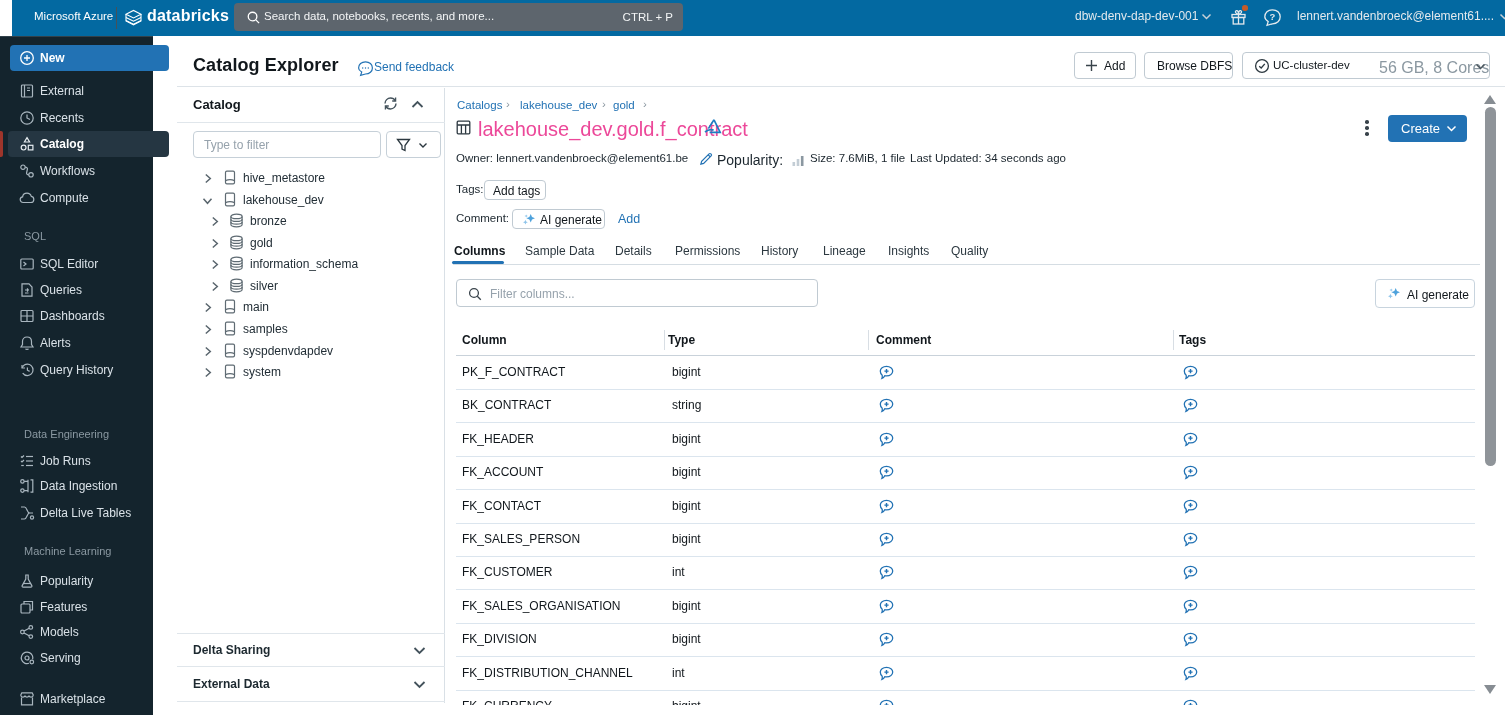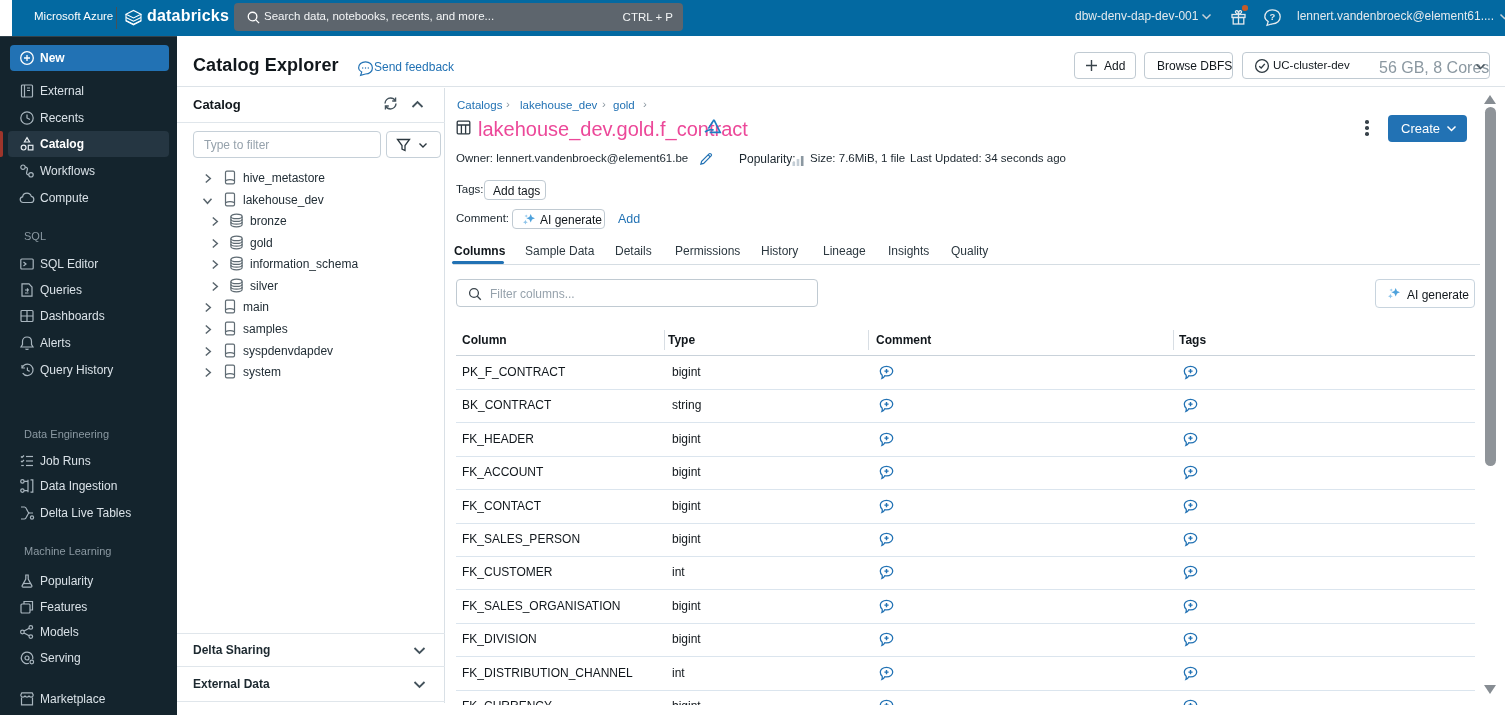--- a/index.html
+++ b/index.html
@@ -12,21 +12,21 @@
   #topbar { position:absolute; left:12px; top:0; width:1505px; height:36px; background:#0369a1; }
   #topbar .msa { position:absolute; left:22px; top:10px; color:#fdfdfd; font-size:11.5px; }
   #topbar .sep { position:absolute; left:104px; top:7px; width:1px; height:22px; background:#45525a; }
   #topbar .dbx-name { position:absolute; left:135px; top:7px; color:#fff; font-size:16px; font-weight:700; letter-spacing:0.2px; }
   #searchbox { position:absolute; left:222px; top:3px; width:449px; height:28px; background:#5d656d; border-radius:4px; }
   #searchbox .ph { position:absolute; left:30px; top:7px; color:#f3f5f6; font-size:11.5px; }
   #searchbox .ctrl { position:absolute; right:10px; top:8px; color:#f3f5f6; font-size:11.5px; }
   .tb-txt { color:#e3e9ed; font-size:12px; }
 
   
-  #sidebar { position:absolute; left:0; top:36px; width:177px; height:679px; background:#14242d; border-top:1px solid #32414a; }
+  #sidebar { position:absolute; left:0; top:36px; width:153px; height:679px; background:#14242d; border-top:1px solid #32414a; }
   .sb-item { position:absolute; left:0; width:177px; height:26px; }
   .sb-item .ic { position:absolute; left:19px; top:5px; width:16px; height:16px; }
   .sb-item .tx { position:absolute; left:40px; top:6px; font-size:12px; font-weight:400; color:#d9e1e7; }
   .sb-label { position:absolute; left:24px; font-size:11px; color:#8b99a2; }
   #newbtn { position:absolute; left:10px; top:8px; width:159px; height:26px; background:#2272b4; border-radius:4px; }
   #newbtn .tx { position:absolute; left:30px; top:6px; color:#fff; font-size:12px; font-weight:700; }
   #newbtn .ic { position:absolute; left:9px; top:5px; width:16px; height:16px; }
   .sb-active { position:absolute; left:8px; width:161px; height:26px; background:#253642; border-radius:4px; }
   .sb-redbar { position:absolute; left:0; width:2.5px; height:26px; background:#9e352b; border-radius:0 2px 2px 0; }
 
@@ -446,21 +446,21 @@
         <svg class="abs" style="left:58px;top:10px" width="11" height="8" viewBox="0 0 11 8" fill="none" stroke="#fff" stroke-width="1.5">
             <path d="M1.5 1.5 L5.5 5.5 L9.5 1.5"></path>
           </svg>
       </div>
 
       <div class="abs" style="left:11px;top:64px;font-size:11.5px;color:#1b262e">Owner: lennert.vandenbroeck@element61.be</div>
       <svg class="abs" style="left:254px;top:64px" width="14" height="14" viewBox="0 0 15 15" fill="none" stroke="#2272b4" stroke-width="1.3">
         <path d="M2 13 L2.8 10 L10.8 2 C11.3 1.5 12.2 1.5 12.7 2 L13 2.3 C13.5 2.8 13.5 3.7 13 4.2 L5 12.2 L2 13 Z"></path>
           <path d="M9.8 3 L12 5.2"></path>
       </svg>
-      <div class="abs" style="left:294px;top:64px;font-size:12px;color:#1b262e">Popularity:</div>
+      <div class="abs" style="left:272px;top:64px;font-size:14px;color:#1b262e">Popularity:</div>
       <svg class="abs" style="left:347px;top:67px" width="13" height="11" viewBox="0 0 13 11" fill="none">
         <rect x="0.5" y="7" width="2.6" height="4" fill="#c3cdd5"></rect>
           <rect x="4.7" y="4" width="2.6" height="7" fill="#c3cdd5"></rect>
           <rect x="8.9" y="1" width="2.6" height="10" fill="#8b98a1"></rect>
       </svg>
       <div class="abs" style="left:365px;top:64px;font-size:11.5px;color:#1b262e">Size: 7.6MiB, 1 file</div>
       <div class="abs" style="left:465px;top:64px;font-size:11.5px;color:#1b262e">Last Updated: 34 seconds ago</div>
 
       <div class="abs" style="left:11px;top:95px;font-size:11.5px;color:#1b262e">Tags:</div>
       <div class="abs" style="left:39px;top:92px;width:62px;height:20px;border:1px solid #c0cad2;border-radius:4px">

